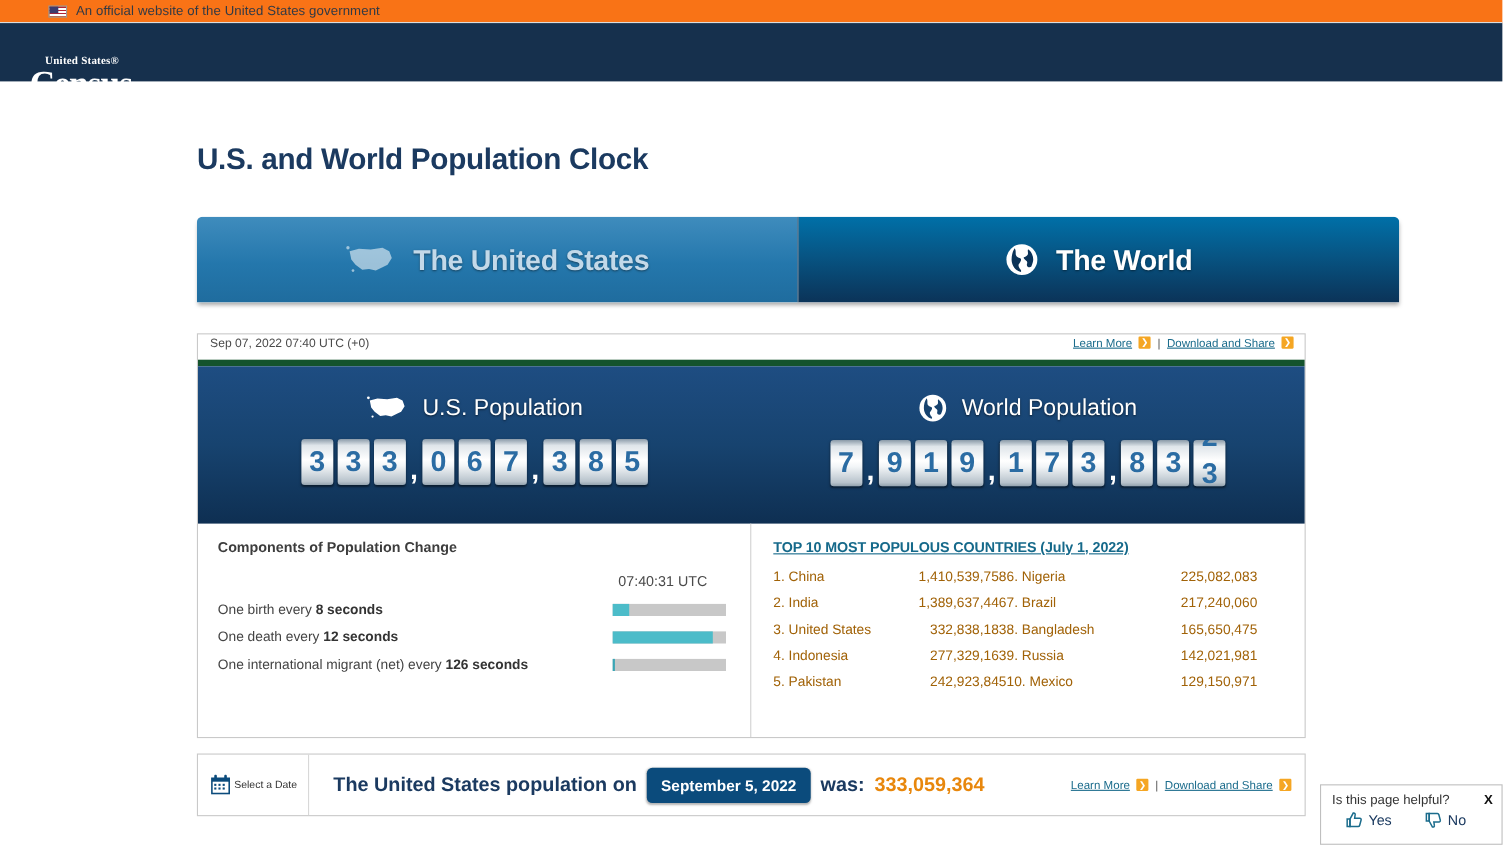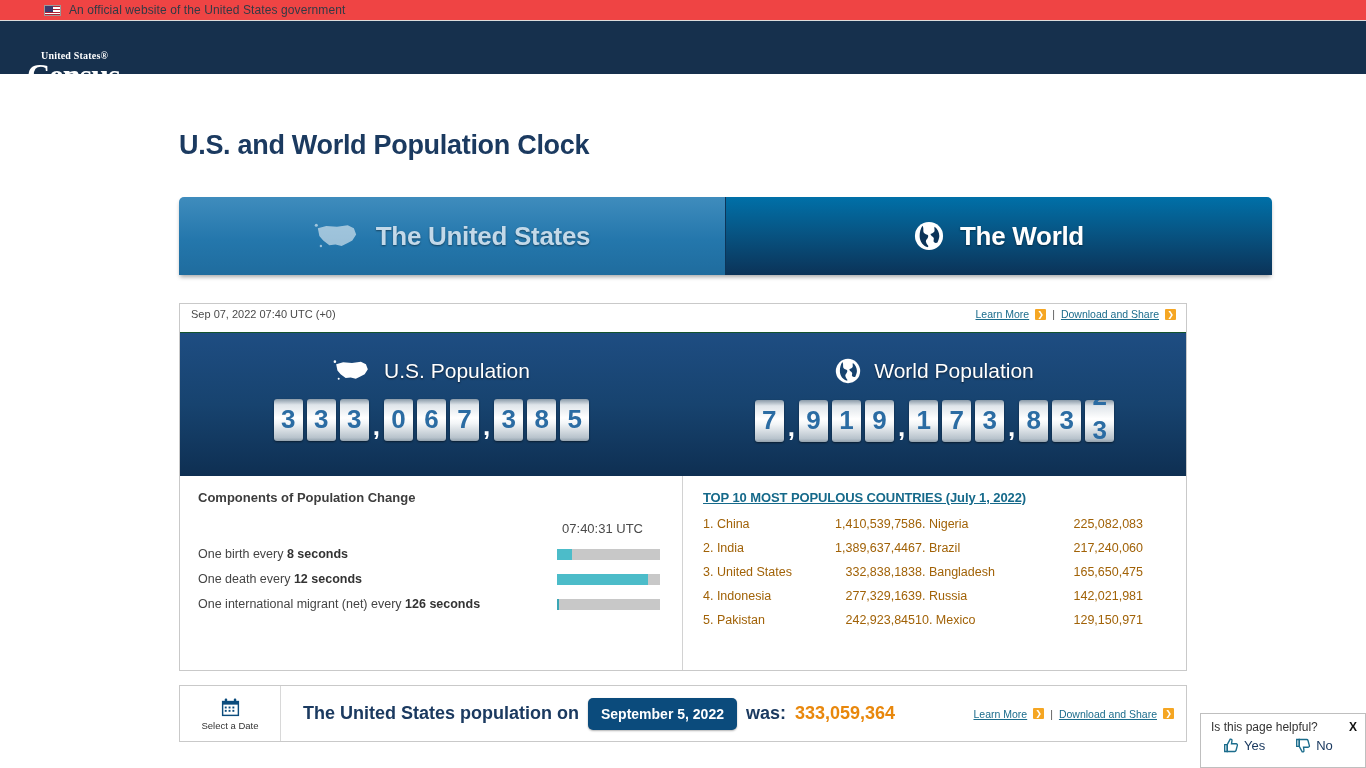--- a/index.html
+++ b/index.html
@@ -6,21 +6,21 @@
   html, body {
     width: 1366px; height: 768px;
     background: #ffffff;
     font-family: "Liberation Sans", sans-serif;
     overflow: hidden;
   }
 
   
   .gov-banner {
     height: 21px;
-    background: #ef4444;
+    background: #f97316;
     border-bottom: 1px solid #dcdcdc;
     display: flex; align-items: center;
     padding-left: 44px;
   }
   .flag-icon {
     width: 17px; height: 11px;
     margin-right: 8px;
     position: relative;
     display: inline-block;
     background: linear-gradient(
@@ -105,21 +105,21 @@
   
   .clock-card {
     width: 1008px;
     margin-top: 28px;
     border: 1px solid #c9c9c9;
     background: #fff;
   }
   .clock-meta {
     height: 29px; display: flex; align-items: center;
     justify-content: space-between; padding: 0 10px 8px 11px;
-    border-bottom: 1px solid #14532d;
+    border-bottom: 6px solid #14532d;
   }
   .clock-meta-date { font-size: 11px; color: #4a4a4a; }
   .links { display: flex; align-items: center; gap: 6px; }
   .link {
     font-size: 10.5px; color: #1b6c8c; text-decoration: underline;
     cursor: pointer;
   }
   .link-sep { font-size: 10.5px; color: #555; }
   .arrow-badge {
     display: inline-block; width: 11px; height: 11px;
@@ -194,21 +194,21 @@
   .c-val  { text-align: right; }
 
   
   .date-strip {
     width: 1008px; height: 57px; margin-top: 14px;
     border: 1px solid #c9c9c9; background: #fff;
     display: flex; align-items: center;
   }
   .select-date {
     width: 101px; height: 100%; border-right: 1px solid #d8d8d8;
-    display: flex; flex-direction: column; align-items: center;
+    display: flex; flex-direction: row; align-items: center;
     justify-content: center; gap: 2px; cursor: pointer;
   }
   .cal-icon { width: 21px; height: 21px; }
   .select-date-label { font-size: 9.5px; color: #333; }
   .date-sentence {
     display: flex; align-items: center; gap: 9px;
     margin-left: 22px; flex: 1;
   }
   .sentence-text { font-size: 18px; font-weight: bold; color: #1b3a60; }
   .date-pill {

